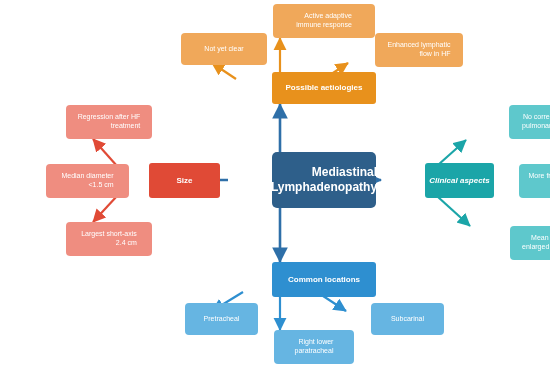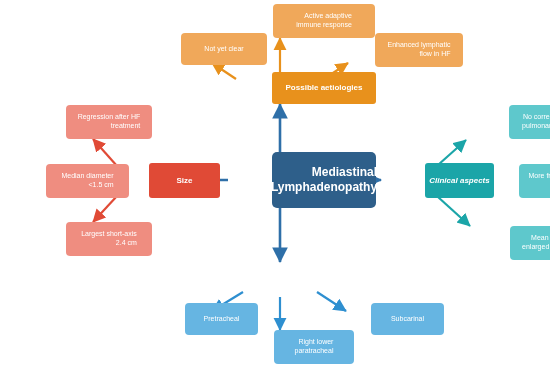--- a/index.html
+++ b/index.html
@@ -127,20 +127,21 @@
 
   <div class="node leaf leaf-teal" style="left:465px;top:105px;width:85px;height:34px;">No correlation with
 pulmonary findings</div>
 
   <div class="node leaf leaf-teal" style="left:475px;top:164px;width:75px;height:34px;">More frequently in
 HFrEF</div>
 
   <div class="node leaf leaf-teal" style="left:466px;top:226px;width:84px;height:34px;">Mean LVEF with
 enlarged LN ≈ 20%</div>
 
+  <div class="node cat cat-blue" style="left:228px;top:262px;width:104px;height:35px;">Common locations</div>
 
   <div class="node leaf leaf-blue" style="left:141px;top:303px;width:73px;height:28px;">Pretracheal</div>
 
   <div class="node leaf leaf-blue" style="left:230px;top:330px;width:80px;height:34px;">Right lower
 paratracheal</div>
 
   <div class="node leaf leaf-blue" style="left:327px;top:303px;width:73px;height:28px;">Subcarinal</div>
 
 </div>
 

